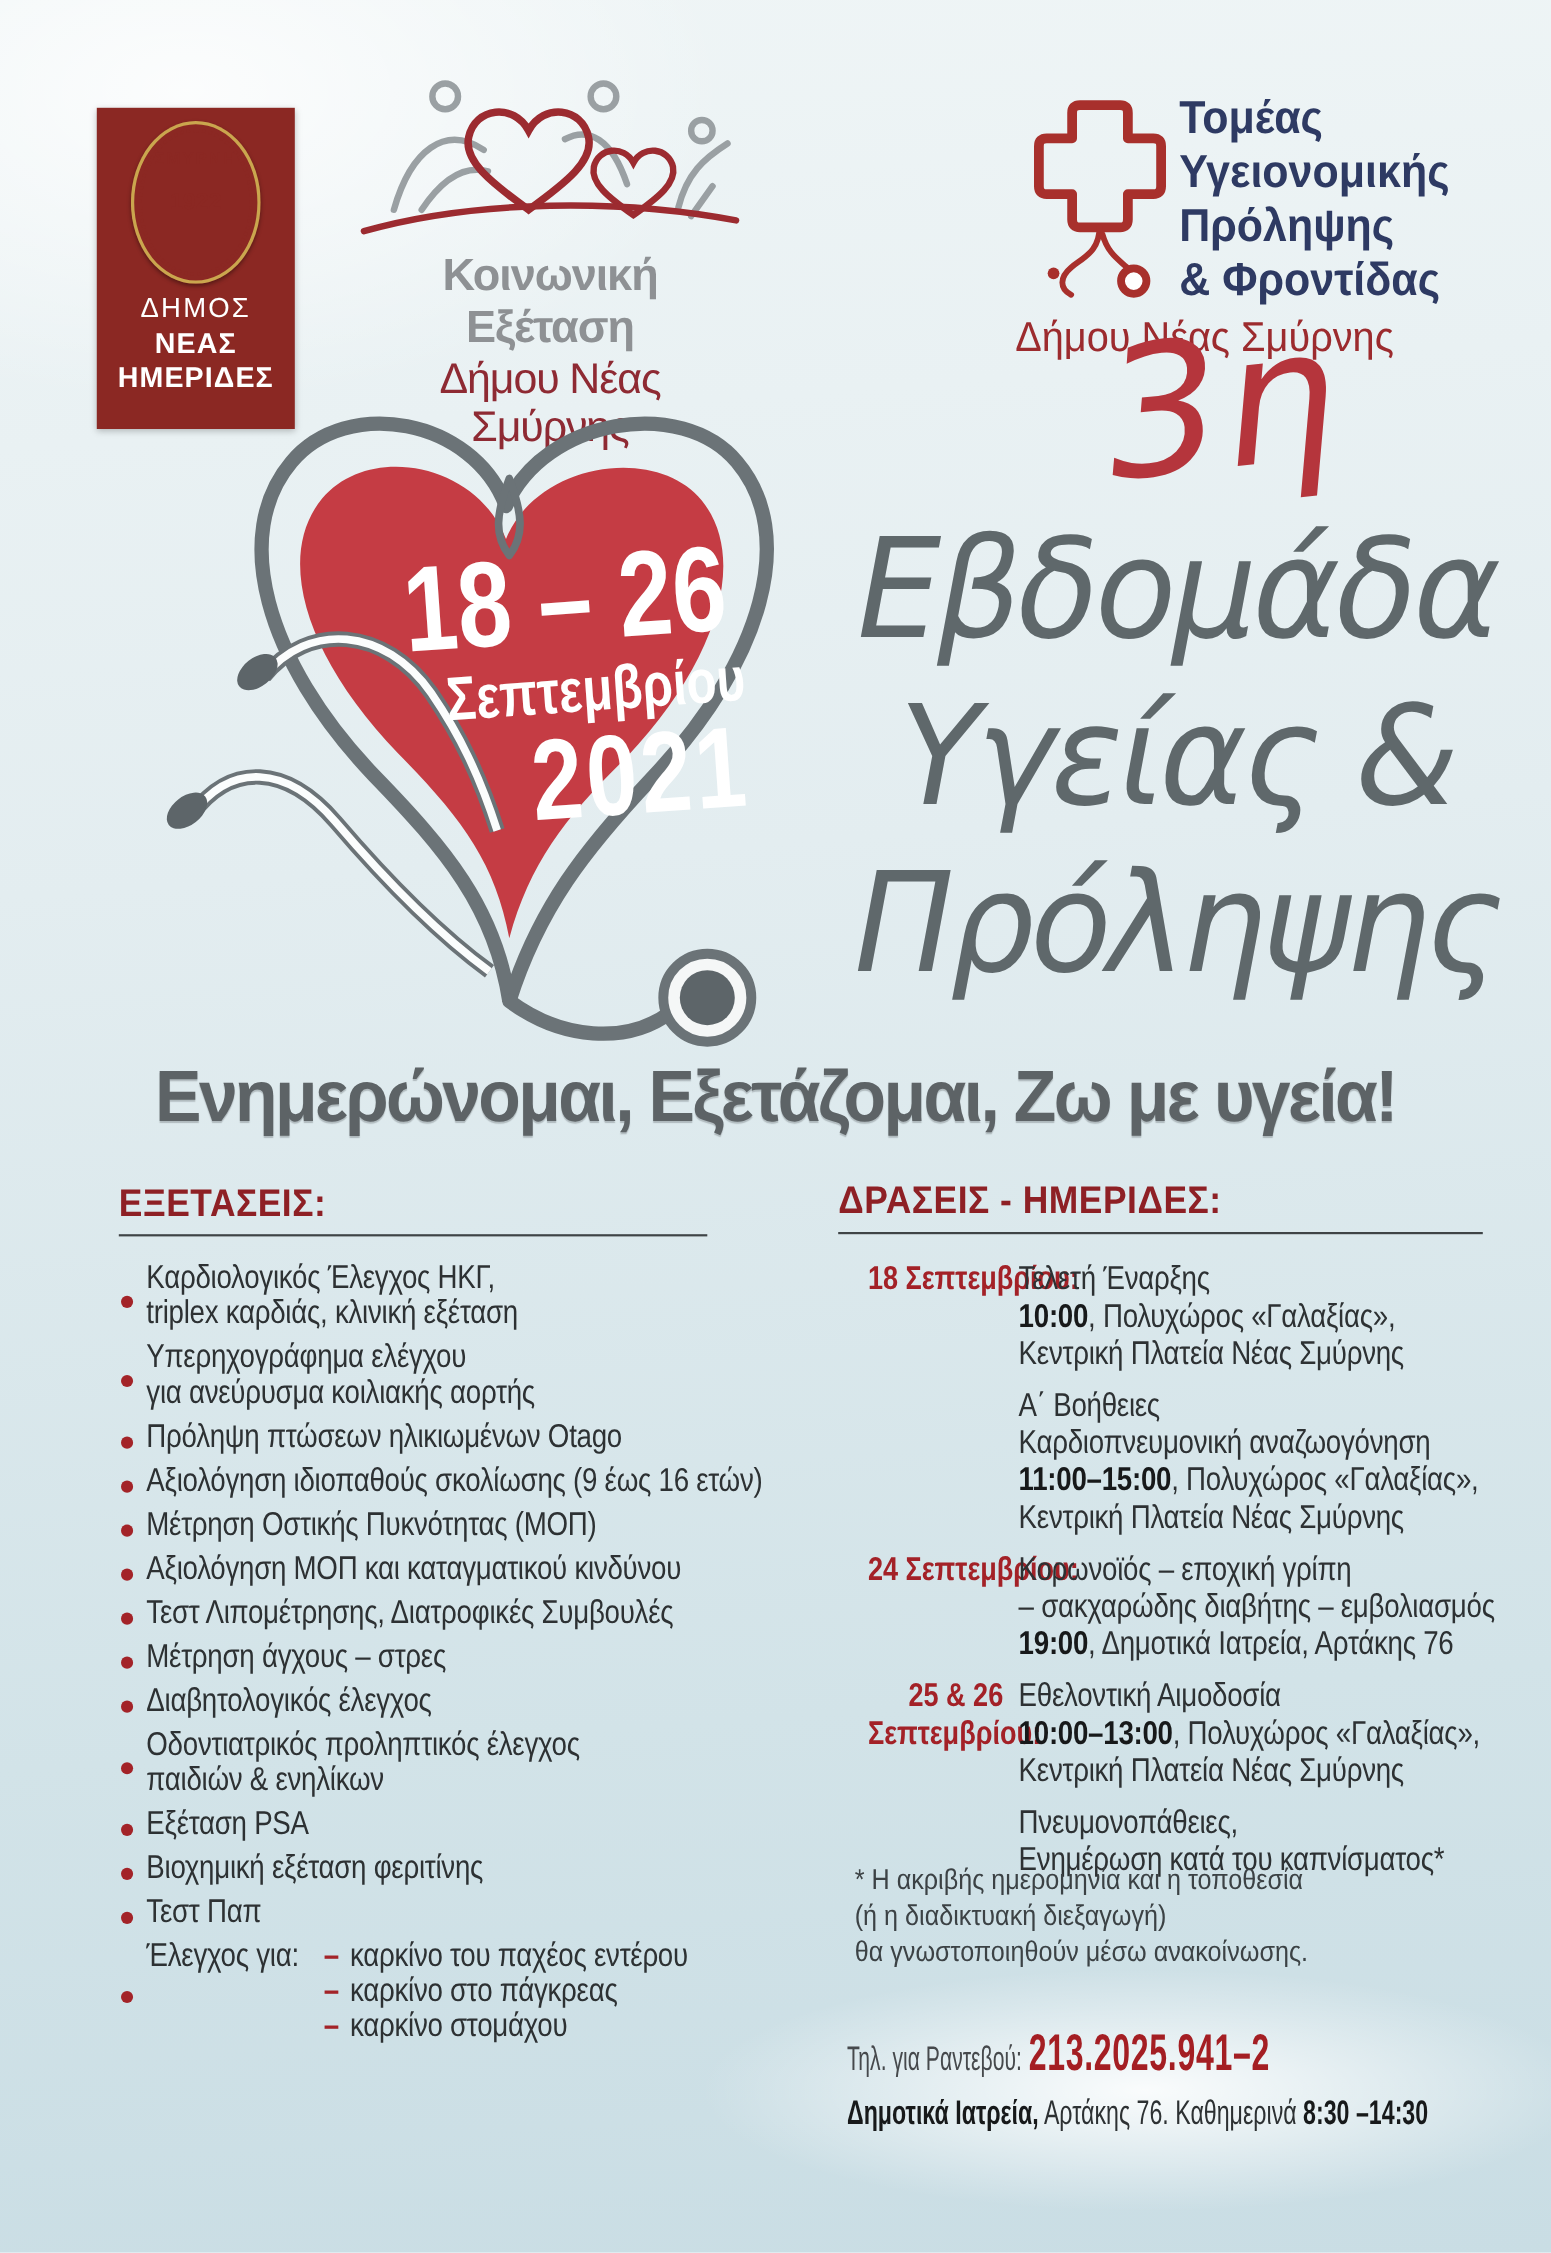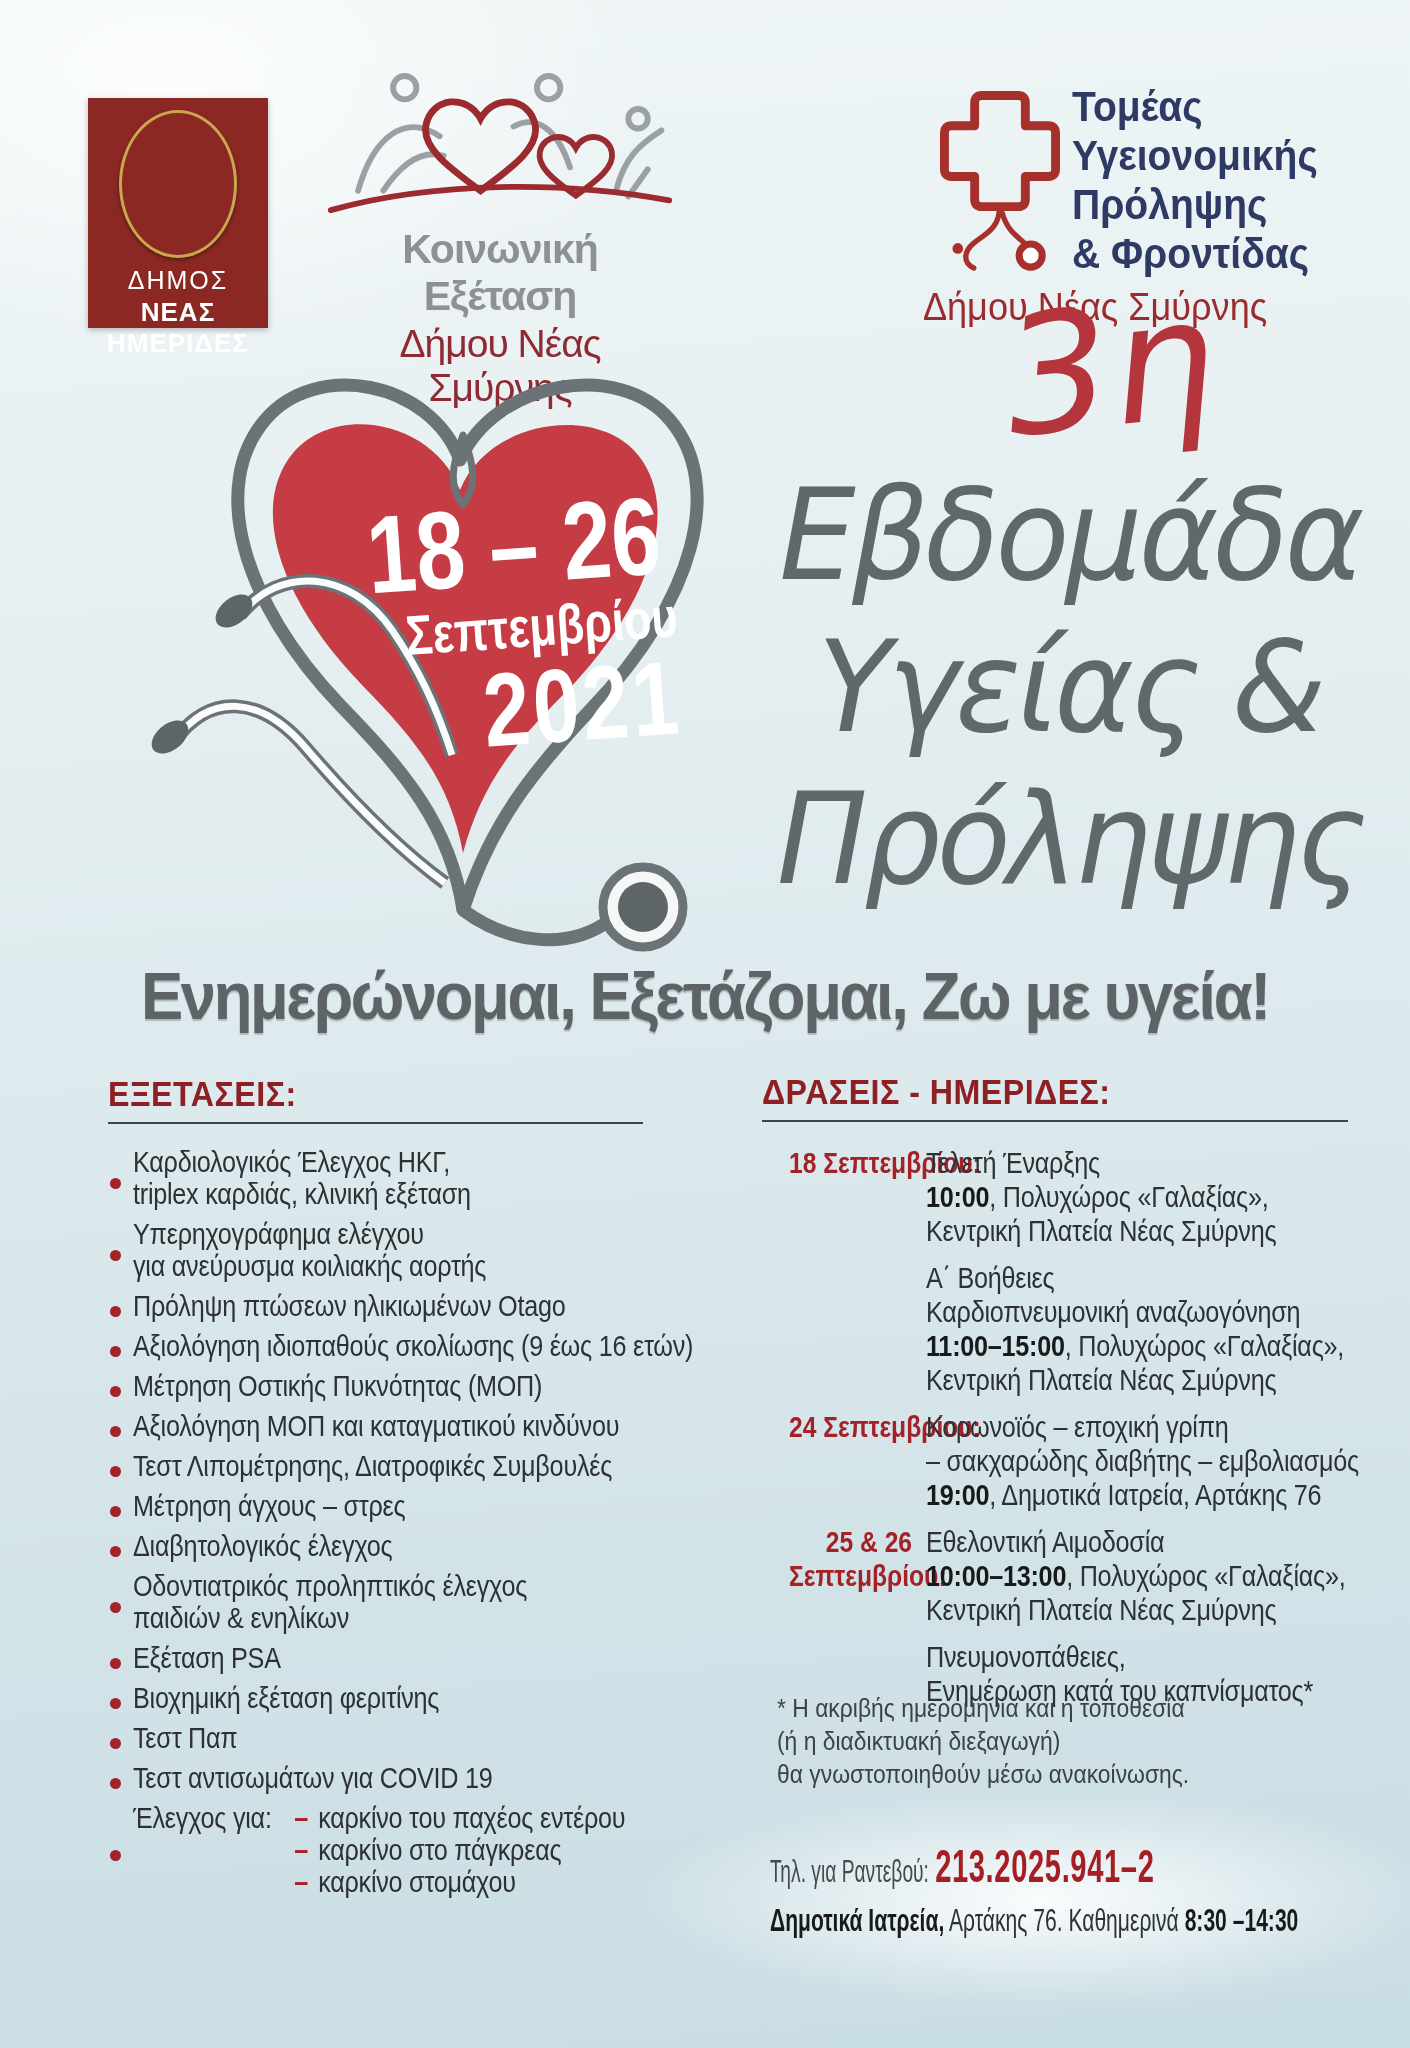--- a/index.html
+++ b/index.html
@@ -3,21 +3,21 @@
 <meta charset="utf-8">
 <style>
   html,body{margin:0;padding:0;}
   body{width:1410px;height:2048px;font-family:"Liberation Sans",sans-serif;}
   .poster{position:relative;width:1410px;height:2048px;overflow:hidden;
     background:
       radial-gradient(ellipse 620px 170px at 1040px 1900px, rgba(255,255,255,.9), rgba(255,255,255,0) 65%),
       radial-gradient(ellipse 900px 520px at 12% 4%, rgba(255,255,255,.8), rgba(255,255,255,0) 55%),
       linear-gradient(176deg,#eff5f6 0%,#e3edf0 38%,#d2e3e8 75%,#c9dde4 100%);}
   
-  .muni{position:absolute;left:88px;top:98px;width:180px;height:230px;background:#8b2823;
+  .muni{position:absolute;left:88px;top:98px;width:180px;height:292px;background:#8b2823;
     box-shadow:0 2px 6px rgba(0,0,0,.25);text-align:center;color:#fff;}
   .coin{position:relative;width:118px;height:148px;margin:12px auto 4px;border-radius:50%;
     background:radial-gradient(circle at 38% 32%,#f9efc8 0%,#ecd astre 0%,#ecd28e 45%,#d3ab52 75%,#b8923a 100%);
     box-shadow:inset 0 0 0 3px #caa64e,0 2px 4px rgba(0,0,0,.4);}
   .coin-ring{position:absolute;inset:7px;border:3px dotted #8b2823;border-radius:50%;}
   .coin-top{position:absolute;top:26px;left:0;right:0;font-size:15px;letter-spacing:2px;color:#8b2823;font-weight:bold;}
   .coin-year{position:absolute;top:62px;left:0;right:0;font-size:21px;color:#8b2823;font-weight:bold;}
   .muni-l1{font-size:25px;letter-spacing:2px;margin-top:8px;}
   .muni-l2{font-size:26px;font-weight:bold;letter-spacing:1px;margin-top:2px;}
   .social{position:absolute;left:325px;top:70px;width:350px;text-align:center;}
@@ -246,26 +246,20 @@
           </div>
           <div class="ex-item">
             <span class="dot"></span>
             <div class="ex-content">
               <div class="ex-line">Τεστ Παπ</div>
             </div>
           </div>
           <div class="ex-item">
             <span class="dot"></span>
             <div class="ex-content">
-              <div class="ex-line">Τεστ αντισωμάτων για COVID 19</div>
-            </div>
-          </div>
-          <div class="ex-item">
-            <span class="dot"></span>
-            <div class="ex-content">
               <div class="ex-subrow">
                 <span class="ex-label">Έλεγχος για:</span>
                 <span class="ex-dash">–</span>
                 <span>καρκίνο του παχέος εντέρου</span>
               </div>
               <div class="ex-subrow">
                 <span class="ex-label"></span>
                 <span class="ex-dash">–</span>
                 <span>καρκίνο στο πάγκρεας</span>
               </div>

